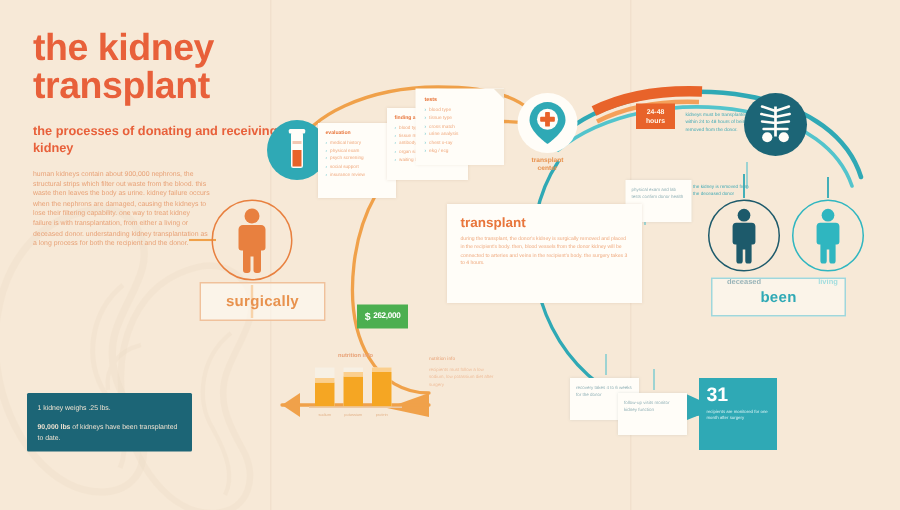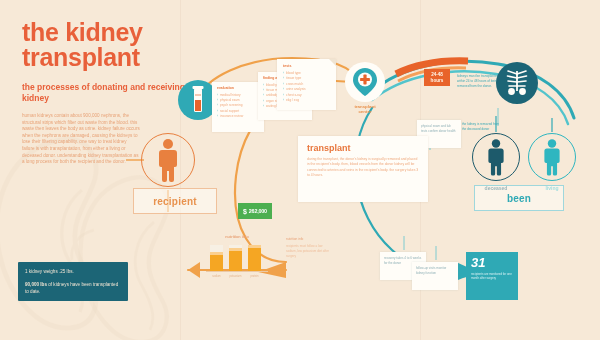--- a/index.html
+++ b/index.html
@@ -89,21 +89,21 @@
 
   
   #money{left:238px;top:203px;width:34px;height:16px;background:#4CAF50;
      color:#fff;display:flex;align-items:center;justify-content:center;
      font-size:5.4px;font-weight:bold;letter-spacing:-.2px;}
   #money .dollar{font-size:7px;margin-right:2px;}
 
   
   #calendar{left:466px;top:252px;width:42px;height:40px;background:#2FA9B5;
      color:#fff;padding:4px 5px;}
-  #calendar .num{font-size:13px;font-weight:bold;line-height:13px;font-style:italic;}
+  #calendar .num{font-size:13px;font-weight:bold;line-height:13px;}
   #calendar .ctxt{font-size:2.9px;line-height:4.4px;margin-top:3px;color:#D8F2F4;}
 
   
   .person-wrap{position:absolute;text-align:center;}
   .pcircle{border-radius:50%;box-sizing:border-box;position:relative;}
   .plabel{font-size:5px;font-weight:bold;margin-top:4px;}
 
   #recipient-wrap{left:141px;top:133px;}
   #recipient-wrap .pcircle{width:54px;height:54px;border:1.6px solid #E8803F;}
   #recipient-wrap .plabel{color:#E8803F;}
@@ -304,21 +304,21 @@
       <svg class="figure" width="26" height="44" viewBox="0 0 26 44">
         <circle cx="13" cy="6" r="5" fill="#E8803F"></circle>
         <path d="M7 12 h12 a3 3 0 0 1 3 3 v12 a2 2 0 0 1-2 2 h-1 v13 a2 2 0 0 1-2 2
                  h-1 a2 2 0 0 1-2-2 v-9 h-2 v9 a2 2 0 0 1-2 2 h-1 a2 2 0 0 1-2-2 v-13
                  h-1 a2 2 0 0 1-2-2 v-12 a3 3 0 0 1 3-3 z" fill="#E8803F"></path>
       </svg>
     </div>
     <div class="plabel hidden-txt">&nbsp;</div>
   </div>
   <div class="rolebox" id="role-recipient">
-    <span>recipient</span>
+    <span>surgically</span>
   </div>
 
   <div class="person-wrap" id="deceased-wrap">
     <div class="pcircle">
       <svg class="figure" width="22" height="38" viewBox="0 0 26 44">
         <circle cx="13" cy="6" r="5" fill="#1D5A6B"></circle>
         <path d="M7 12 h12 a3 3 0 0 1 3 3 v12 a2 2 0 0 1-2 2 h-1 v13 a2 2 0 0 1-2 2
                  h-1 a2 2 0 0 1-2-2 v-9 h-2 v9 a2 2 0 0 1-2 2 h-1 a2 2 0 0 1-2-2 v-13
                  h-1 a2 2 0 0 1-2-2 v-12 a3 3 0 0 1 3-3 z" fill="#1D5A6B"></path>
       </svg>

